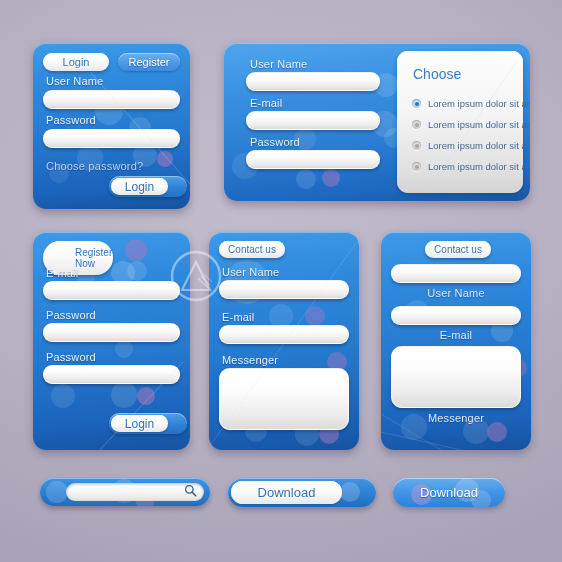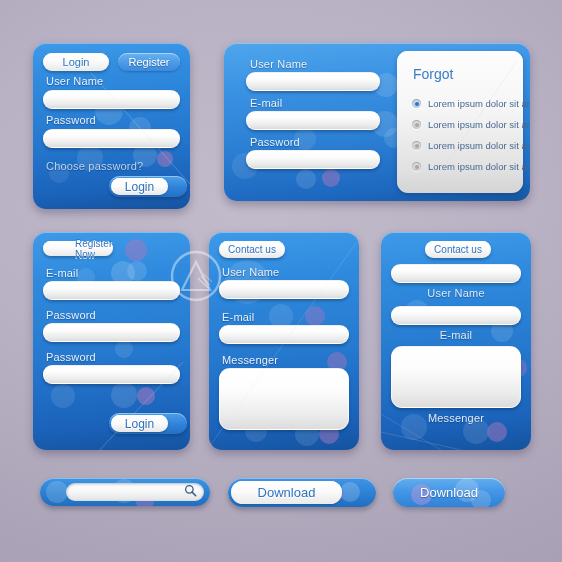--- a/index.html
+++ b/index.html
@@ -226,21 +226,21 @@
     <div class="field" style="left:22px;top:68px;width:134px;height:19px;">
       <input type="text" value="" style="">
     </div>
 
     <div class="lbl" style="left:26px;top:93px;">Password</div>
     <div class="field" style="left:22px;top:107px;width:134px;height:19px;">
       <input type="password" value="" style="">
     </div>
 
     <div class="choose" style="left:173px;top:8px;width:126px;height:142px;">
-      <h3>Forgot</h3>
+      <h3>Choose</h3>
 
       <div class="radio-row" style="top:47px;">
         <span class="radio on"></span>
         <span>Lorem ipsum dolor sit amet</span>
       </div>
       <div class="radio-row" style="top:68px;">
         <span class="radio"></span>
         <span>Lorem ipsum dolor sit amet</span>
       </div>
       <div class="radio-row" style="top:89px;">
@@ -260,21 +260,21 @@
   <div class="panel" style="left:33px;top:232px;width:157px;height:218px;">
     <div class="bokeh" style="left:92px;top:7px;width:22px;height:22px;background:rgba(168,120,190,.5);"></div>
     <div class="bokeh" style="left:78px;top:29px;width:24px;height:24px;background:rgba(255,255,255,.15);"></div>
     <div class="bokeh" style="left:94px;top:29px;width:20px;height:20px;background:rgba(255,255,255,.13);"></div>
     <div class="bokeh" style="left:44px;top:36px;width:18px;height:18px;background:rgba(255,255,255,.09);"></div>
     <div class="bokeh" style="left:82px;top:108px;width:18px;height:18px;background:rgba(255,255,255,.10);"></div>
     <div class="bokeh" style="left:18px;top:152px;width:24px;height:24px;background:rgba(255,255,255,.10);"></div>
     <div class="bokeh" style="left:78px;top:150px;width:26px;height:26px;background:rgba(255,255,255,.12);"></div>
     <div class="bokeh" style="left:104px;top:155px;width:18px;height:18px;background:rgba(168,120,190,.55);"></div>
 
-    <div class="pill white" style="left:10px;top:9px;width:70px;height:15px;font-size:10px;padding-left:32px;">
+    <div class="pill white" style="left:10px;top:9px;width:70px;height:34px;font-size:10px;padding-left:32px;">
       <span>Register Now</span>
     </div>
 
     <div class="lbl" style="left:13px;top:35px;">E-mail</div>
     <div class="field" style="left:10px;top:49px;width:137px;height:19px;">
       <input type="text" value="" style="">
     </div>
 
     <div class="lbl" style="left:13px;top:77px;">Password</div>
     <div class="field" style="left:10px;top:91px;width:137px;height:19px;">

